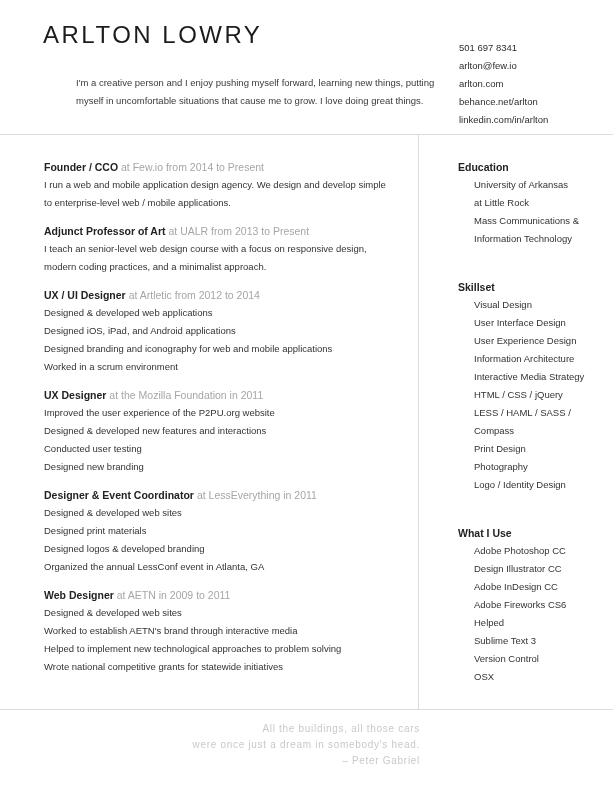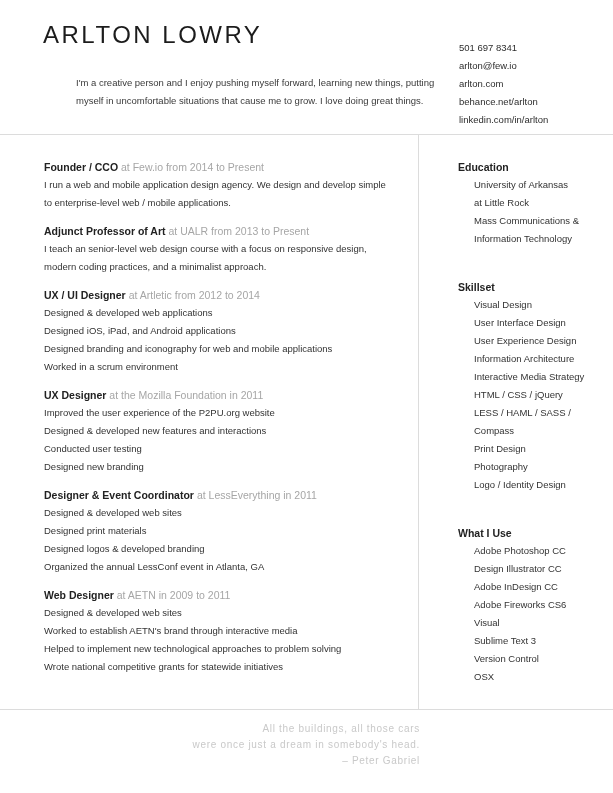--- a/index.html
+++ b/index.html
@@ -170,21 +170,21 @@
       <div class="side-item">Photography</div>
       <div class="side-item">Logo / Identity Design</div>
     </div>
 
     <div class="side-section">
       <div class="side-heading">What I Use</div>
       <div class="side-item">Adobe Photoshop CC</div>
       <div class="side-item">Design Illustrator CC</div>
       <div class="side-item">Adobe InDesign CC</div>
       <div class="side-item">Adobe Fireworks CS6</div>
-      <div class="side-item">Visual</div>
+      <div class="side-item">Helped</div>
       <div class="side-item">Sublime Text 3</div>
       <div class="side-item">Version Control</div>
       <div class="side-item">OSX</div>
     </div>
 
   </div>
 
   <div class="rule rule-bottom"></div>
 
   <div class="quote">

